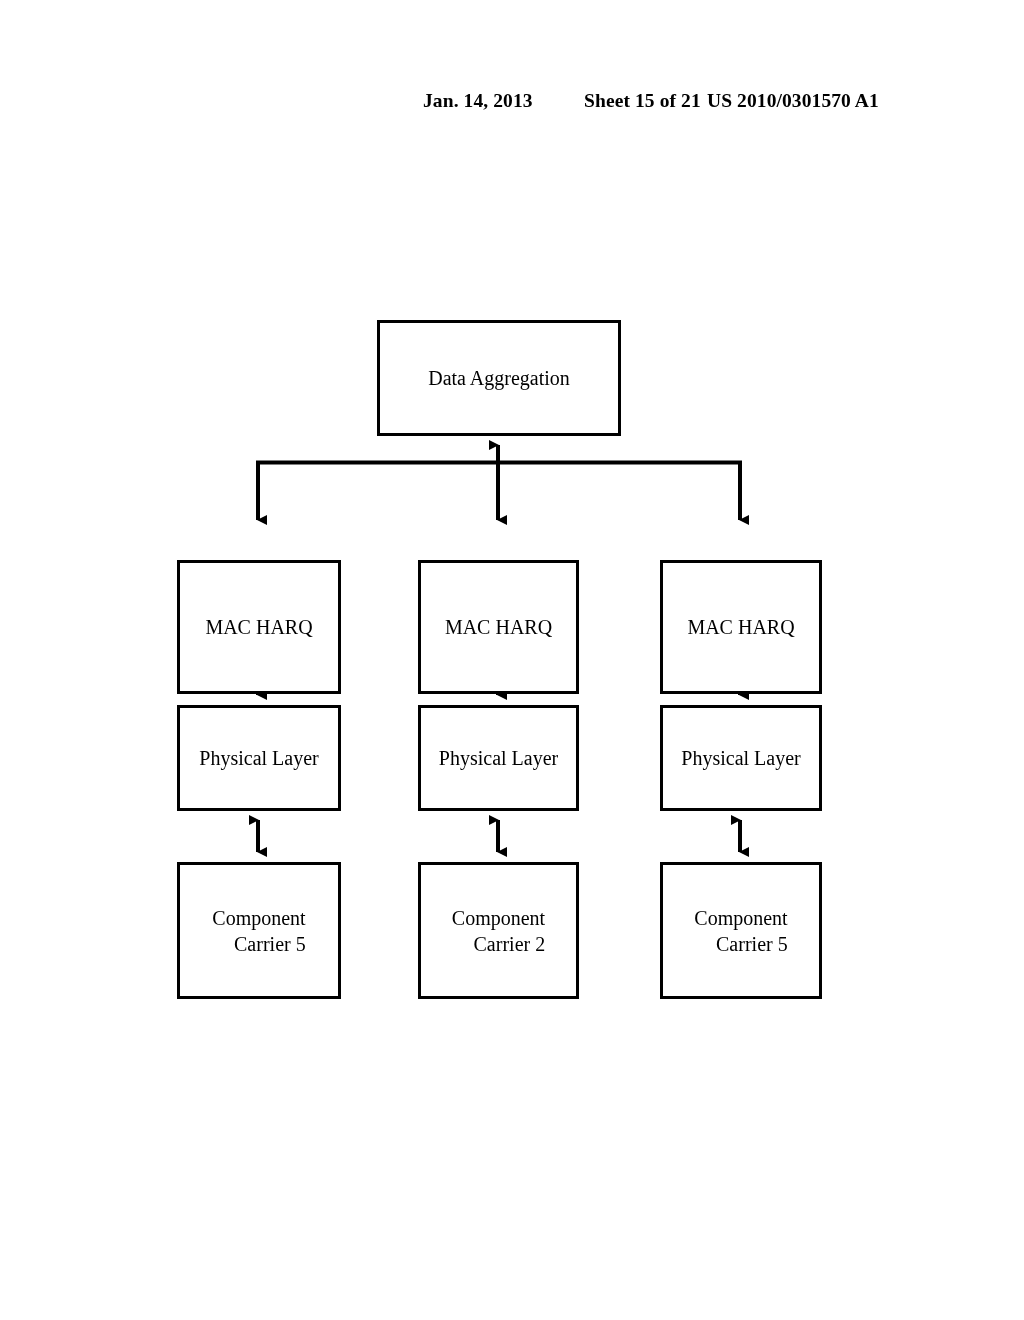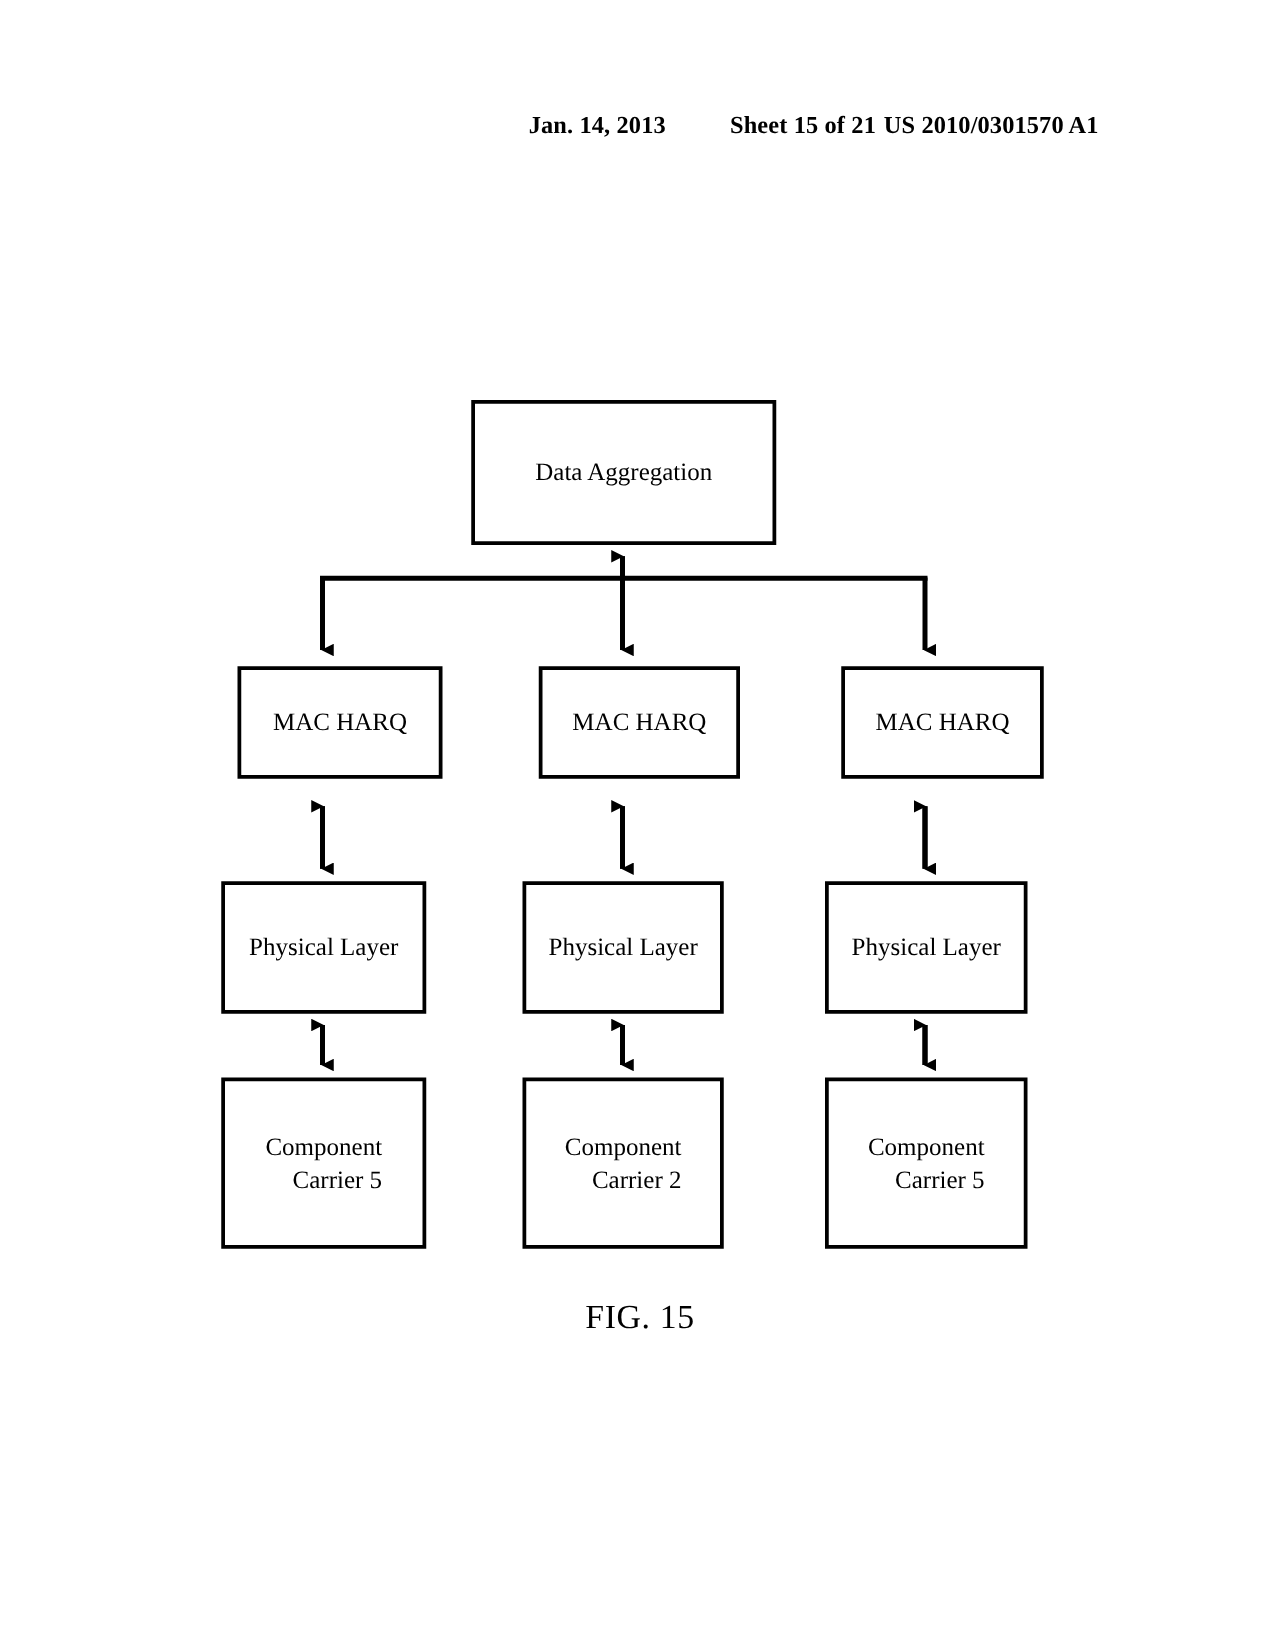--- a/index.html
+++ b/index.html
@@ -69,21 +69,21 @@
     font-weight: normal;
   }
   .node .node-label {
     display: block;
     padding: 0 6px;
     text-align: right;
   }
 
   #node-data-aggregation { left: 377px; top: 320px; width: 244px; height: 116px; }
 
-  .node-macharq { top: 533px; height: 90px; margin-left: 13px; }
+  .node-macharq { top: 560px; height: 134px; }
   .node-phy     { top: 705px; height: 106px; }
   .node-cc      { top: 862px; height: 137px; }
 
   .col-left   { left: 177px; width: 164px; }
   .col-mid    { left: 418px; width: 161px; }
   .col-right  { left: 660px; width: 162px; }
 
   
   #fig-caption {
     position: absolute;
@@ -196,15 +196,14 @@
       <span>Carrier 2</span>
     </span>
   </div>
   <div class="node node-cc col-right">
     <span class="node-label">
       <span>Component</span><br>
       <span>Carrier 5</span>
     </span>
   </div>
 
-  <div id="fig-caption">FIG. 15</div>
 
 </div>
 
 </body></html>

